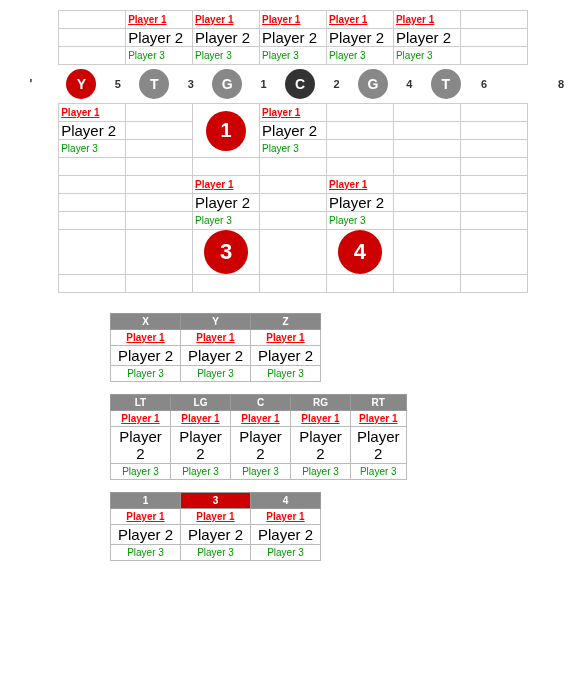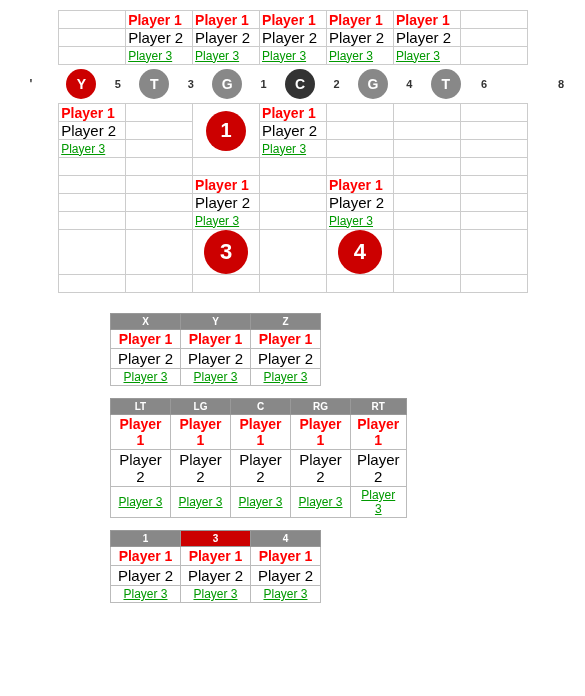--- a/index.html
+++ b/index.html
@@ -33,23 +33,23 @@
     }
     .grid-table .col-num {
       border: none;
       background: transparent;
       font-weight: bold;
       font-size: 11px;
       color: #333;
       text-align: center;
     }
 
-    .p1 { color: red; font-weight: bold; font-size: 14px; }
+    .p1 { color: red; font-weight: bold; font-size: 10px; text-decoration: underline; }
     .p2 { color: #000; font-size: 15px; }
-    .p3 { color: #009900; font-size: 12px; text-decoration: underline; }
+    .p3 { color: #009900; font-size: 10px; }
 
     
     .circle {
       display: inline-flex;
       align-items: center;
       justify-content: center;
       border-radius: 50%;
       font-weight: bold;
       color: #fff;
       background: #888;

